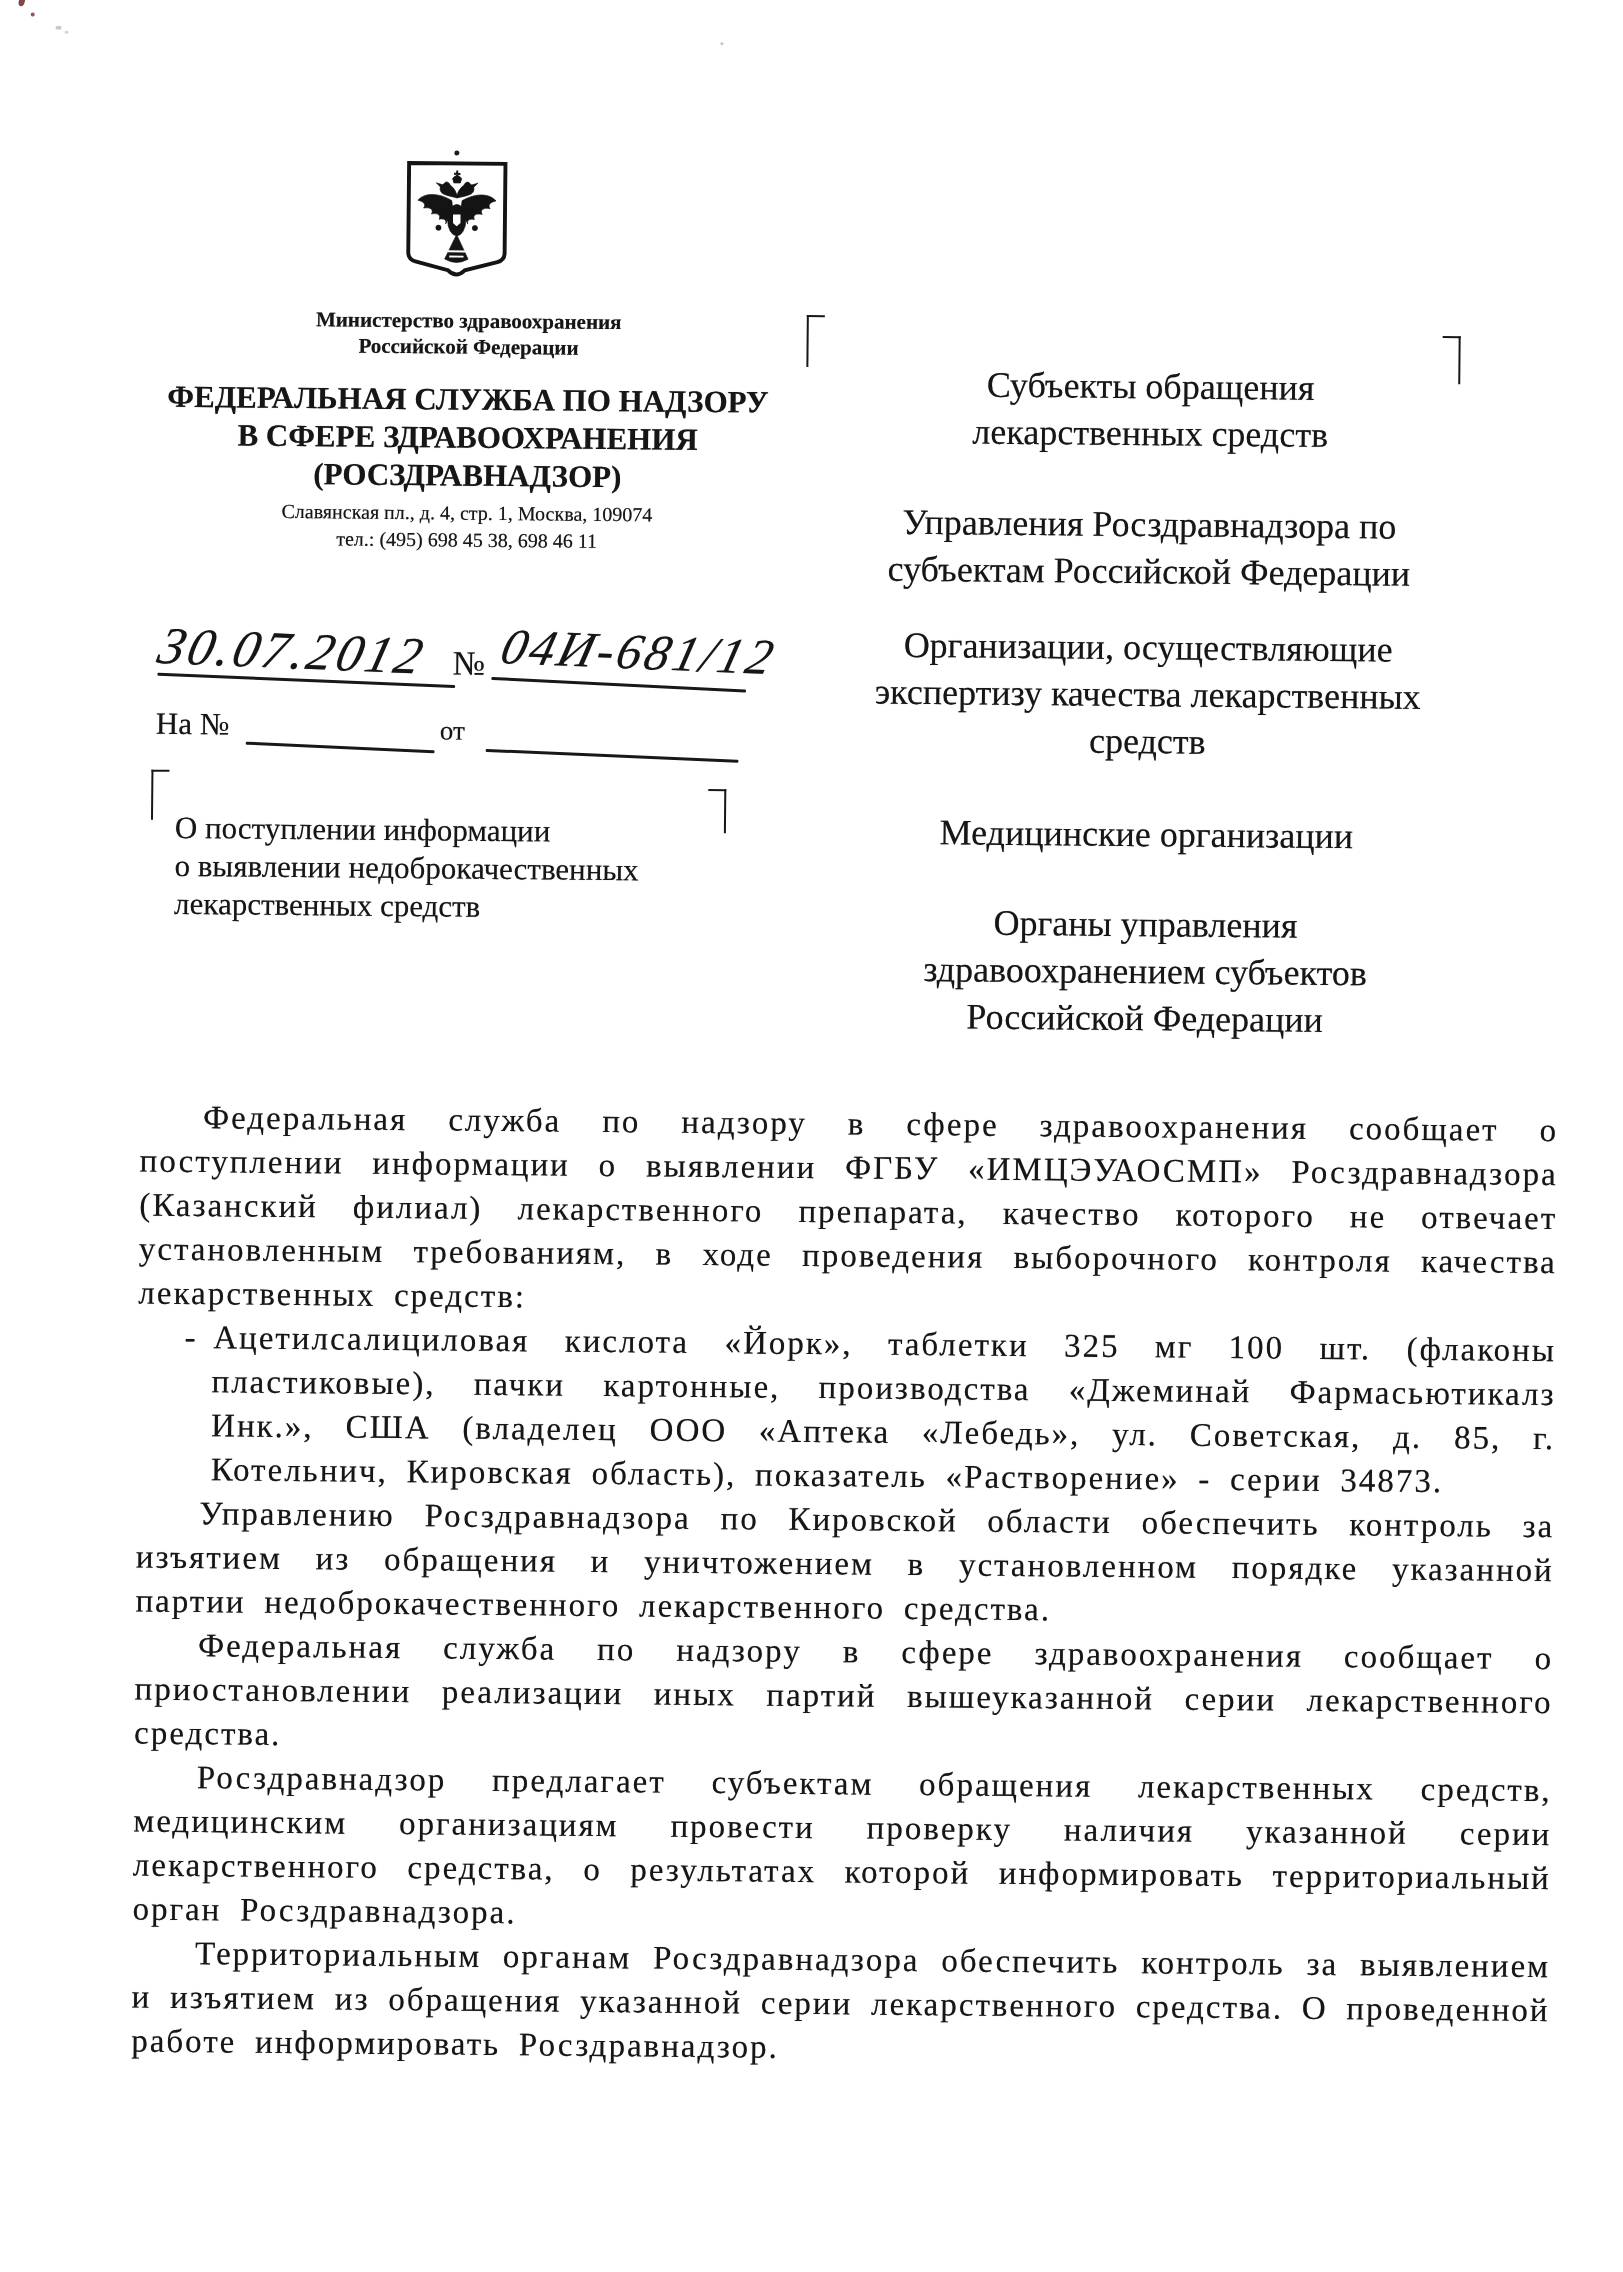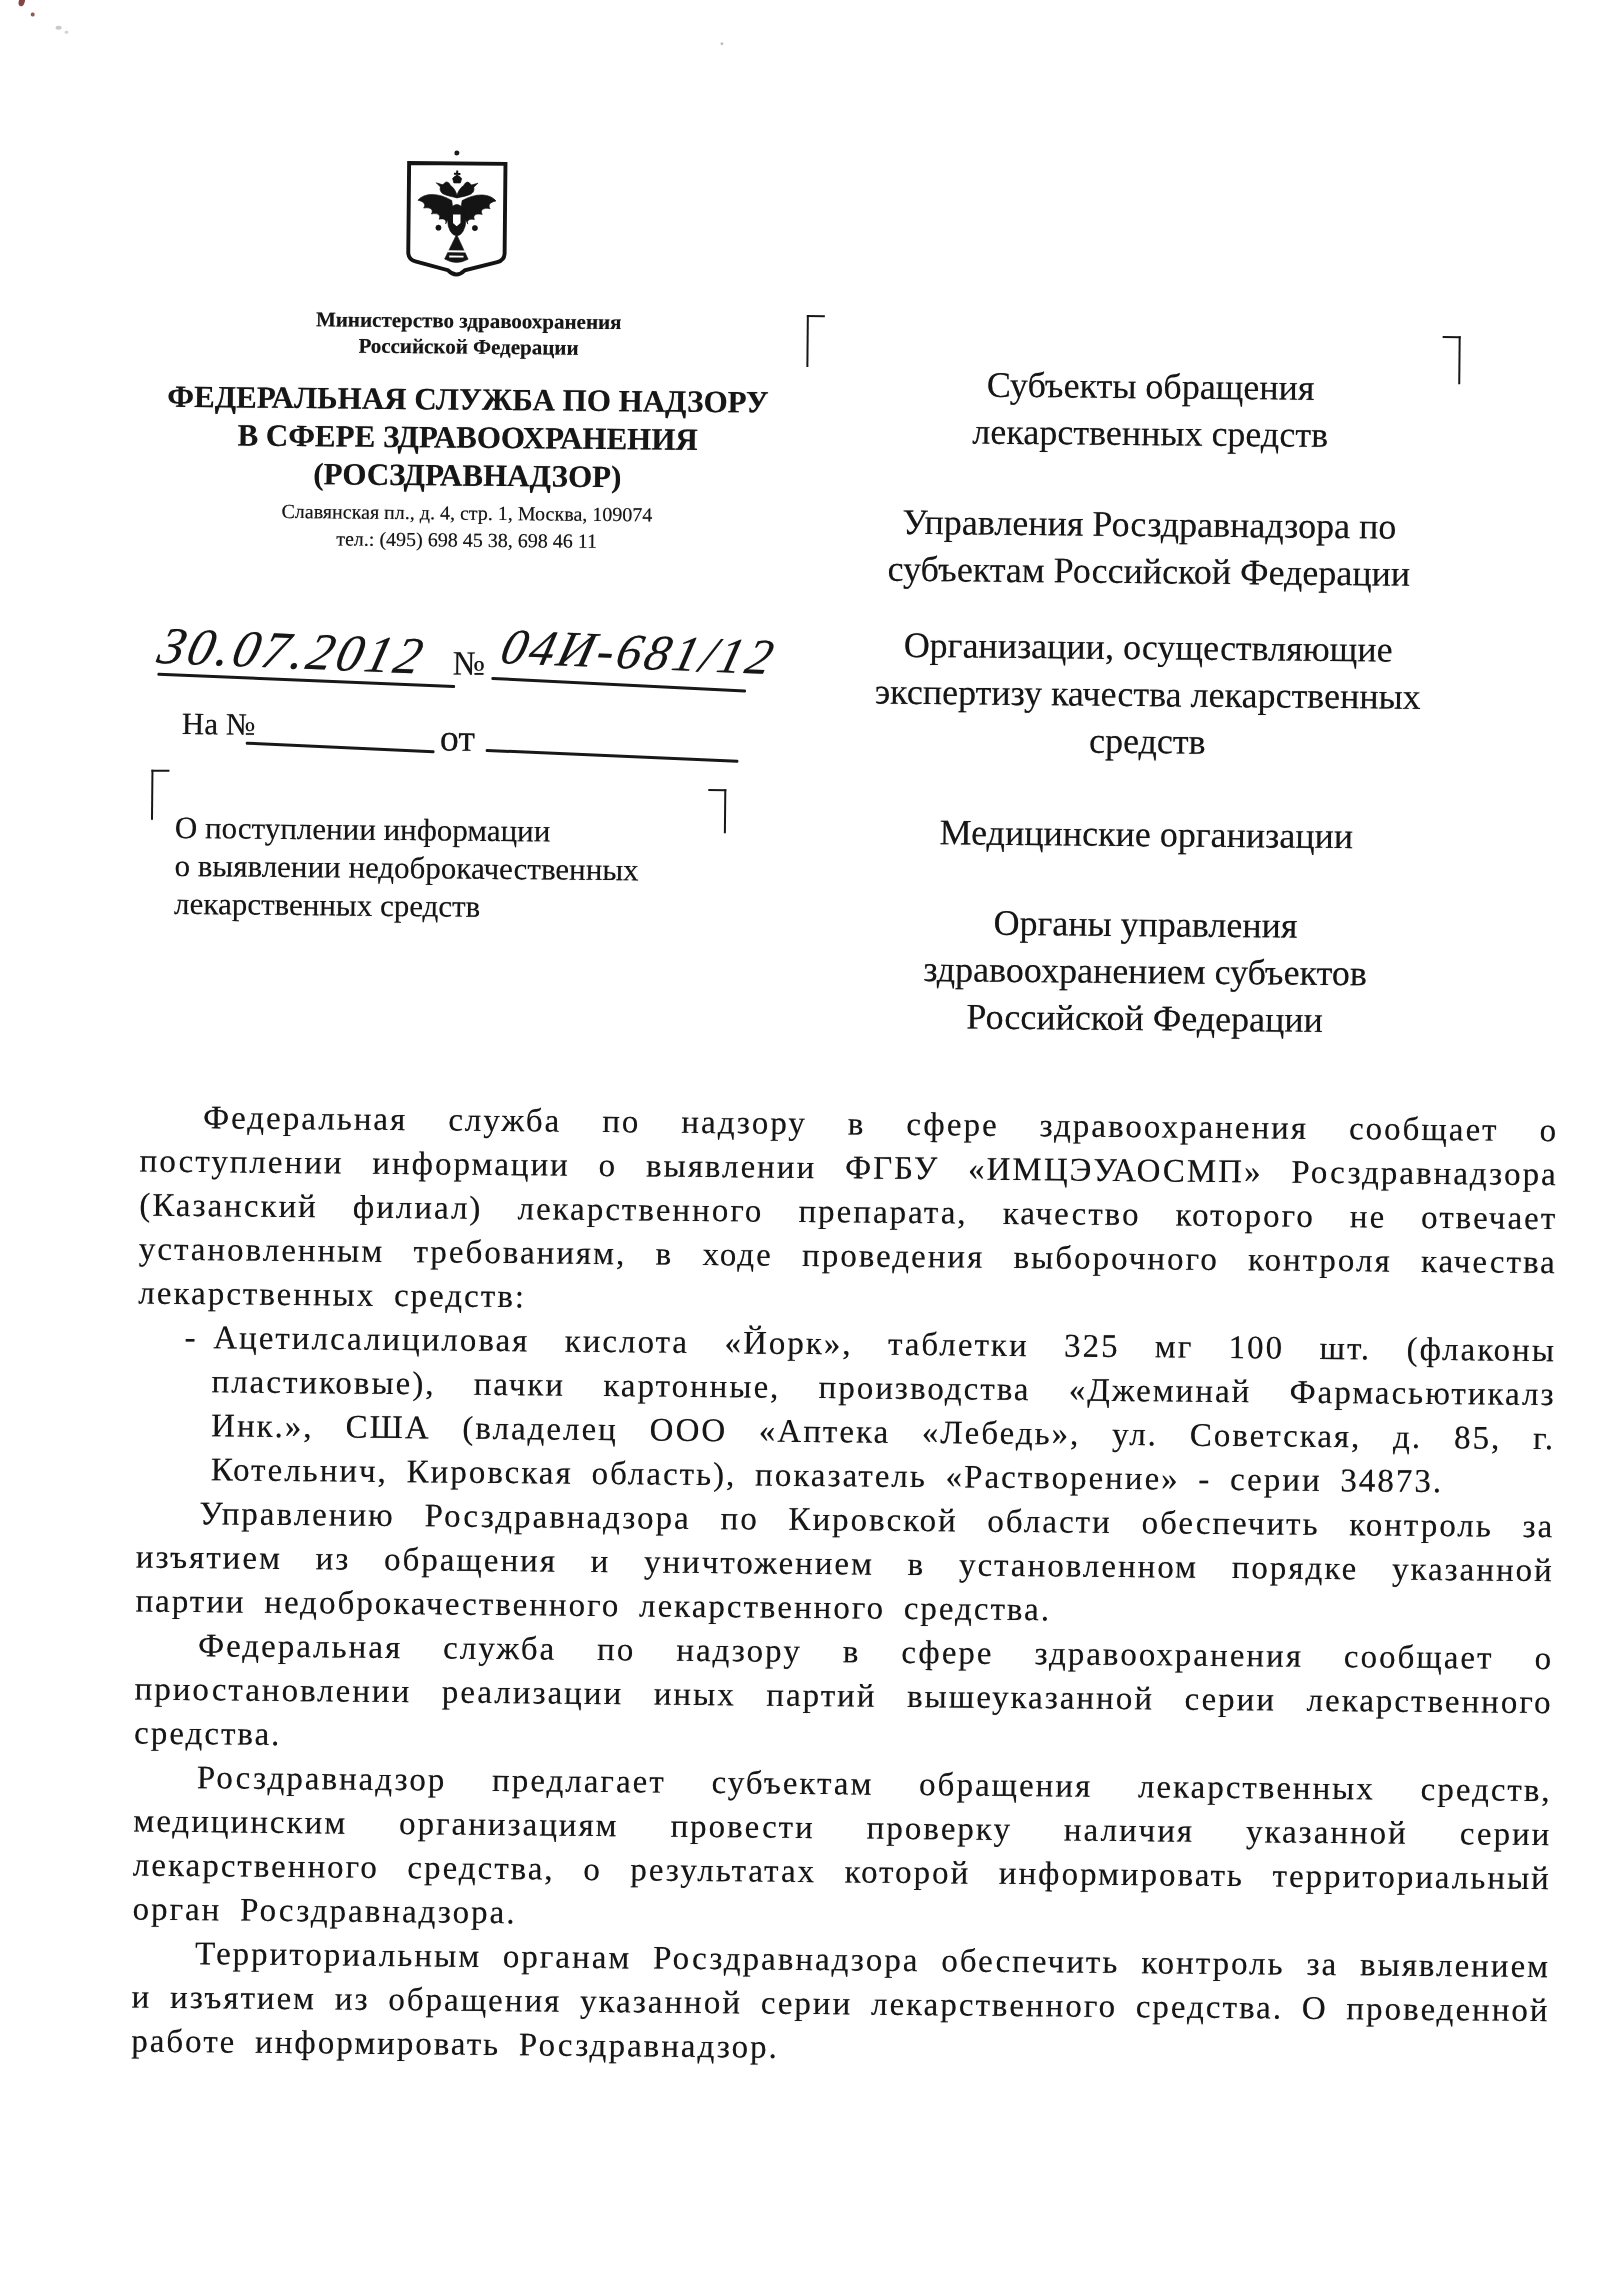--- a/index.html
+++ b/index.html
@@ -18,22 +18,22 @@
   .emblem{left:402px;top:161px;width:110px;height:125px;}
   .ministry{left:111px;top:312px;width:718px;font-weight:bold;font-size:21px;line-height:25.5px;}
   .service-title{left:65px;top:384px;width:810px;font-weight:bold;font-size:31px;line-height:38px;}
   .address-block{left:111px;top:503px;width:718px;font-size:20px;line-height:27.4px;}
 
   
   .hw{font-style:italic;letter-spacing:3.3px;transform:skewX(-12deg) rotate(1.8deg);transform-origin:left bottom;white-space:nowrap;}
   .hw-date{left:157px;top:622px;font-size:52px;}
   .hw-num{left:500px;top:620px;font-size:50px;}
   .num-sign{left:457px;top:648px;font-size:34px;}
-  .na-label{left:161px;top:712px;font-size:31px;margin-left:26px;}
-  .ot-label{left:445px;top:719px;font-size:38px;}
+  .na-label{left:161px;top:712px;font-size:31px;}
+  .ot-label{left:445px;top:719px;font-size:27px;}
   .underline{position:absolute;height:3.3px;background:#181818;transform-origin:left center;border-radius:1.3px;}
   .u-date{left:162px;top:679px;width:298px;transform:rotate(1.8deg);}
   .u-num{left:496px;top:680px;width:255px;transform:rotate(2.3deg);}
   .u-blank1{left:251px;top:747px;width:189px;transform:rotate(2.1deg);}
   .u-blank2{left:491px;top:752px;width:253px;transform:rotate(1.9deg);}
 
   
   .bracket{position:absolute;width:15.7px;}
   .bracket.tl{border-left:2.6px solid #171717;border-top:2.6px solid #171717;}
   .bracket.tr{border-right:2.6px solid #171717;border-top:2.6px solid #171717;}

